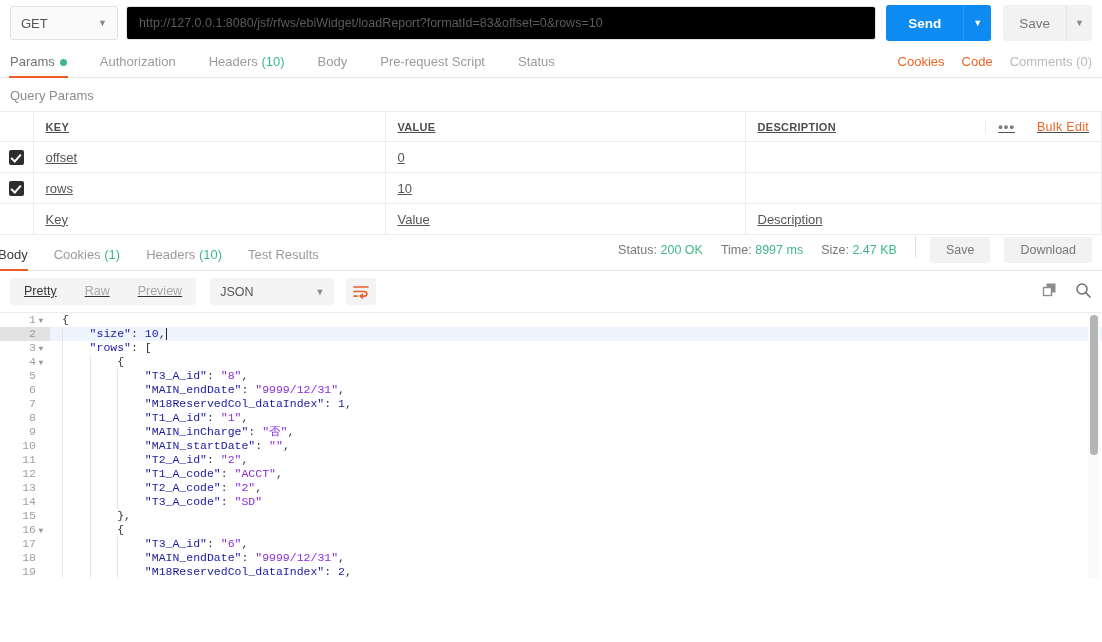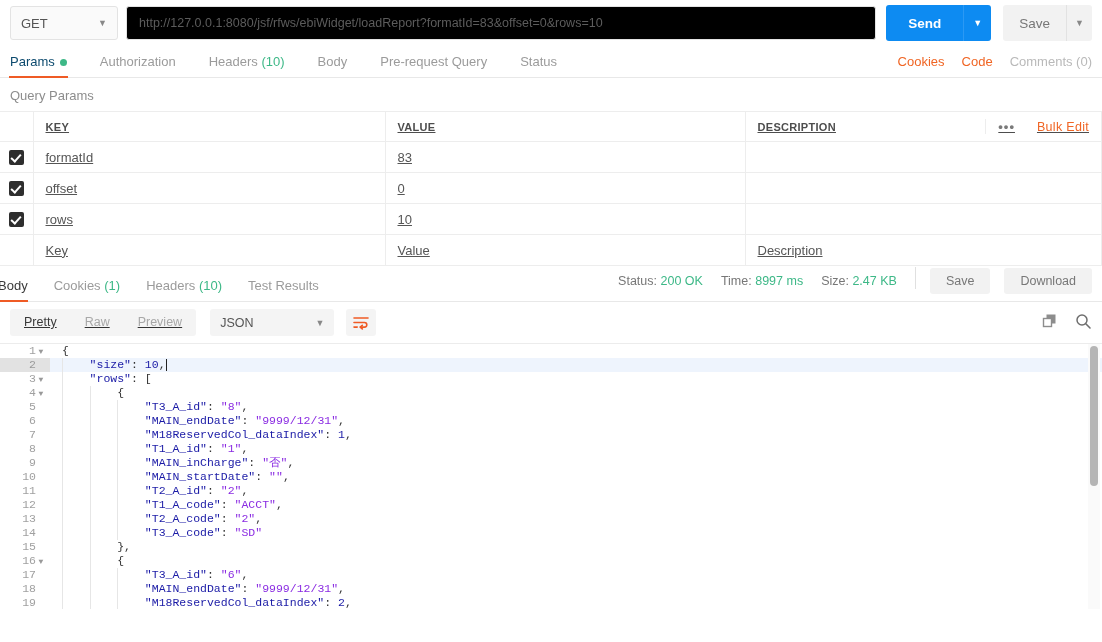--- a/index.html
+++ b/index.html
@@ -104,21 +104,21 @@
   }
   .rtab {
     font-size:13px;
     color:#9b9b9b;
     padding:0 0 8px 0;
     margin-right:33px;
     cursor:pointer;
     position:relative;
     white-space:nowrap;
   }
-  .rtab.active { color:#0c4a6e; }
+  .rtab.active { color:#737373; }
   .rtab.active:after {
     content:"";
     position:absolute; left:-1px; right:-1px; bottom:-1px;
     height:2px; background:#ef5b25;
   }
   .green-dot {
     display:inline-block;
     width:7px; height:7px;
     border-radius:50%;
     background:#3db887;
@@ -389,21 +389,21 @@
     <span>Authorization</span>
   </div>
   <div class="rtab">
     <span>Headers</span>
     <span class="count-green">(10)</span>
   </div>
   <div class="rtab">
     <span>Body</span>
   </div>
   <div class="rtab">
-    <span>Pre-request Query</span>
+    <span>Pre-request Script</span>
   </div>
   <div class="rtab">
     <span>Status</span>
   </div>
   <div class="tab-right">
     <span class="lnk-orange">Cookies</span>
     <span class="lnk-orange">Code</span>
     <span class="lnk-grey">Comments (0)</span>
   </div>
 </div>
@@ -416,26 +416,20 @@
     <th class="col-chk"></th>
     <th class="col-key">KEY</th>
     <th class="col-val">VALUE</th>
     <th class="col-desc" style="padding:0 0 0 12px;">
       <div class="th-desc-inner">
         <span class="lbl">DESCRIPTION</span>
         <span class="dots">•••</span>
         <span class="bulk">Bulk Edit</span>
       </div>
     </th>
-  </tr>
-  <tr>
-    <td class="col-chk"><span class="chk"></span></td>
-    <td>formatId</td>
-    <td>83</td>
-    <td></td>
   </tr>
   <tr>
     <td class="col-chk"><span class="chk"></span></td>
     <td>offset</td>
     <td>0</td>
     <td></td>
   </tr>
   <tr>
     <td class="col-chk"><span class="chk"></span></td>
     <td>rows</td>

